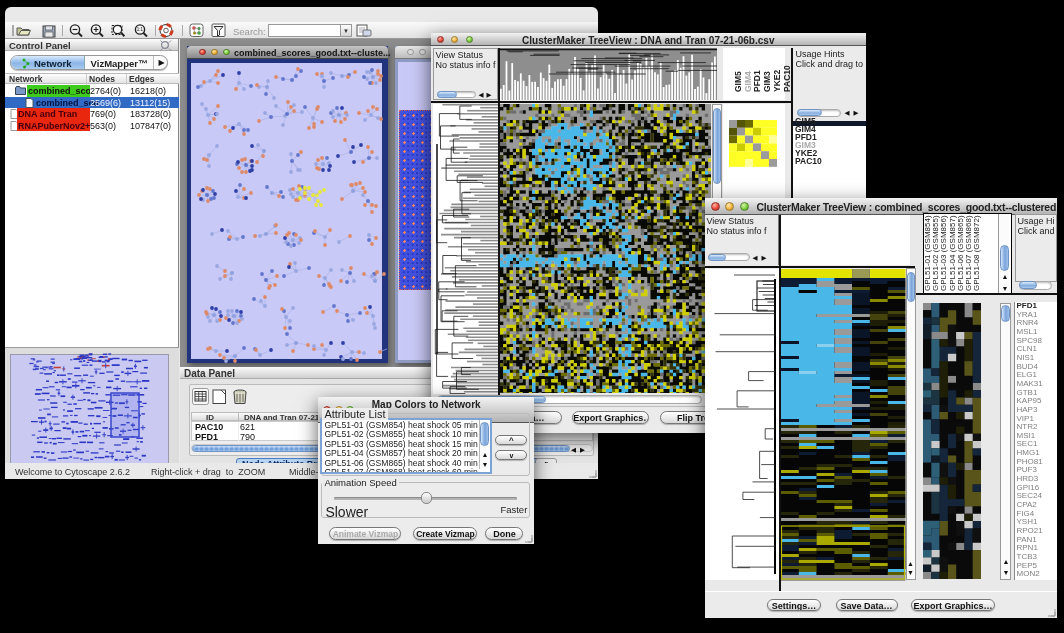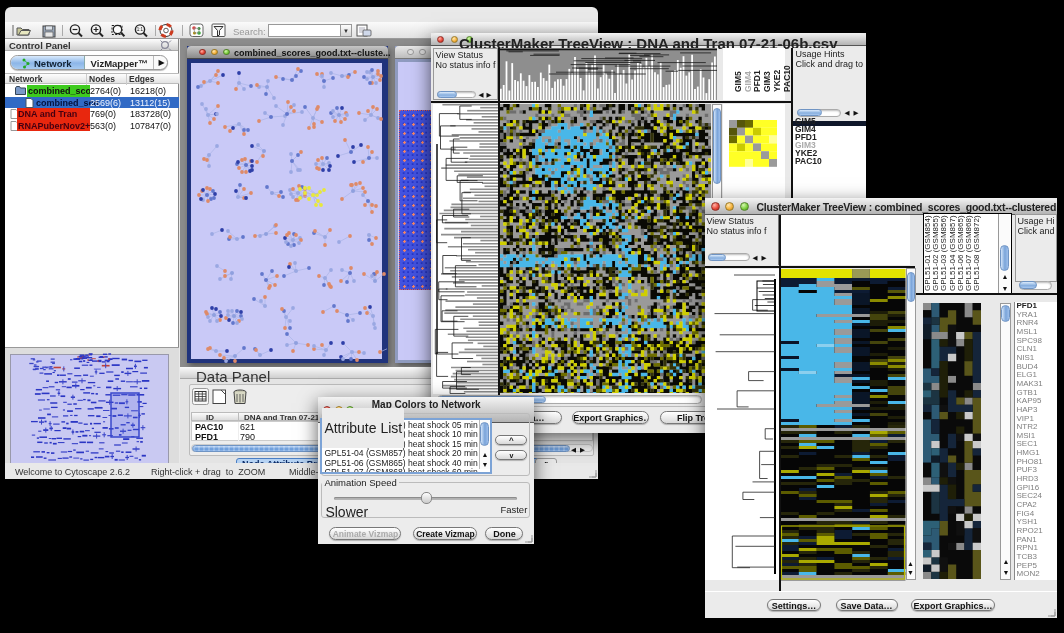--- a/index.html
+++ b/index.html
@@ -1344,21 +1344,21 @@
     </div>
     <div class="abs" style="left:3px;top:16px;width:197px;height:298px;background:#c9c9f7">
       <div class="abs" style="left:1px;top:48px;width:42px;height:180px;background:#2636c8;border:1px dotted #e0604a;
         background-image:radial-gradient(circle,#f08468 1px,rgba(0,0,0,0) 1.5px),linear-gradient(90deg,#4353e0 3px,rgba(0,0,0,0) 3px),linear-gradient(#4353e0 3px,rgba(0,0,0,0) 3px);
         background-size:9px 9px,4.5px 4.5px,4.5px 4.5px"></div>
     </div>
   </div>
 
   <div class="abs" style="left:175px;top:360px;width:418px;height:112px;background:#e4e4e4">
     <div class="abs" style="left:0;top:0;width:100%;height:12px;background:linear-gradient(#fbfbfb,#cfcfcf);border-bottom:1px solid #aaa">
-      <div class="lbl" style="left:16px;top:1px;font-size:15px;font-weight:normal;color:#333">Data Panel</div>
+      <div class="lbl" style="left:4px;top:1px;font-size:10px;font-weight:bold;color:#333">Data Panel</div>
     </div>
     <div class="abs" style="left:9px;top:17px;width:405px;height:72px;background:#ededed;border:1px solid #bbb;border-radius:2px"></div>
 
     <svg width="70" height="17" style="position:absolute;left:12px;top:21px">
       <rect x="0.5" y="0.5" width="16" height="16" rx="2" fill="#f8f8f8" stroke="#999"></rect>
       <rect x="3" y="3.5" width="11" height="9.5" fill="#fff" stroke="#333"></rect>
         <path d="M3 6h11M3 8.5h11M3 11h11M6.7 3.5v9.5M10.3 3.5v9.5" stroke="#333" stroke-width=".8"></path>
       <rect x="21" y="2" width="12.5" height="13.5" fill="#fff" stroke="#444"></rect>
         <path d="M29 2l4.5 4.5" stroke="#444" fill="none"></path>
       <g transform="translate(41,1)">
@@ -1399,21 +1399,21 @@
         <path d="M8 1v7H1M8 4v4H4" fill="none" stroke="#999"></path>
       </svg>
   </div>
 </div>
 
 <div class="win" style="left:430.6px;top:33px;width:435.4px;height:400px">
   <div class="tbar" style="height:13.4px">
     <div class="tl tlr" style="left:6px;width:7.5px;height:7.5px;margin-top:-3.7px"></div>
     <div class="tl tly" style="left:20px;width:7.5px;height:7.5px;margin-top:-3.7px"></div>
     <div class="tl tlg" style="left:35px;width:7.5px;height:7.5px;margin-top:-3.7px"></div>
-    <div class="ttl" style="top:1.5px;font-size:15px">ClusterMaker TreeView : DNA and Tran 07-21-06b.csv</div>
+    <div class="ttl" style="top:1.5px;font-size:10px">ClusterMaker TreeView : DNA and Tran 07-21-06b.csv</div>
   </div>
 
   <div class="abs" style="left:2px;top:14.8px;width:65px;height:52.2px;background:#ebebeb;border:1px solid #999">
     <div class="lbl" style="left:2px;top:1px;font-size:9px;white-space:nowrap">View Status<br>No status info f</div>
     <div class="sw" style="left:3px;top:42px;width:39.5px;height:7.5px"></div>
     <div class="swt" style="left:3.5px;top:42.5px;width:20px;height:6.5px"></div>
     <div class="arr" style="left:45px;top:42px">◀</div>
       <div class="arr" style="left:53px;top:42px">▶</div>
   </div>
   <div class="hl" style="left:67.4px;top:14.8px;width:2px;height:361px"></div>
@@ -1877,21 +1877,21 @@
     <span style="position:absolute;left:49.2px;top:76px;transform:rotate(-90deg);transform-origin:0 0;white-space:nowrap">GPL51-08 (GSM872)</span>
   </div>
 
 <div class="win" style="left:318.4px;top:397.1px;width:215.6px;height:147.4px;background:#ececec">
   <div class="tbar" style="height:26px">
     <div class="tl tlr" style="left:5px;width:8px;height:8px;margin-top:-4px"></div>
     <div class="tl tly" style="left:16.5px;width:8px;height:8px;margin-top:-4px"></div>
     <div class="tl tlg" style="left:28px;width:8px;height:8px;margin-top:-4px"></div>
     <div class="ttl" style="top:1.5px;font-size:10px">Map Colors to Network</div>
   </div>
-  <div class="lbl" style="left:4px;top:11px;font-size:14px;background:#ececec;padding:12px 2px;z-index:2">Attribute List</div>
+  <div class="lbl" style="left:4px;top:11px;font-size:11px;background:#ececec;padding:0 2px;z-index:2">Attribute List</div>
   <div class="abs" style="left:3px;top:16px;width:209px;height:63px;border:1px solid #bbb;border-radius:3px"></div>
   <div class="abs" style="left:2px;top:21px;width:172px;height:56px;background:#fff;border:2px solid #7ca3d6;overflow:hidden">
     <div class="lbl" style="left:2px;top:0.5px;font-size:8.6px;white-space:nowrap;line-height:9.55px">GPL51-01 (GSM854) heat shock 05 min<br>GPL51-02 (GSM855) heat shock 10 min<br>GPL51-03 (GSM856) heat shock 15 min<br>GPL51-04 (GSM857) heat shock 20 min<br>GPL51-06 (GSM865) heat shock 40 min<br>GPL51-07 (GSM868) heat shock 60 min</div>
     <div class="vsb" style="left:157px;top:0;width:11px;height:49px;border:none;border-left:1px solid #bbb"></div>
     <div class="vth" style="left:158px;top:2px;width:9px;height:24px"></div>
     <div class="arr" style="left:159px;top:31px;font-size:7px">▲</div>
     <div class="arr" style="left:159px;top:41px;font-size:7px">▼</div>
   </div>
   <div class="btn" style="left:177px;top:38px;width:32px;height:9.5px;font-size:8px;line-height:9px">^</div>
   <div class="btn" style="left:177px;top:53px;width:32px;height:9.5px;font-size:7px;line-height:9px">v</div>

